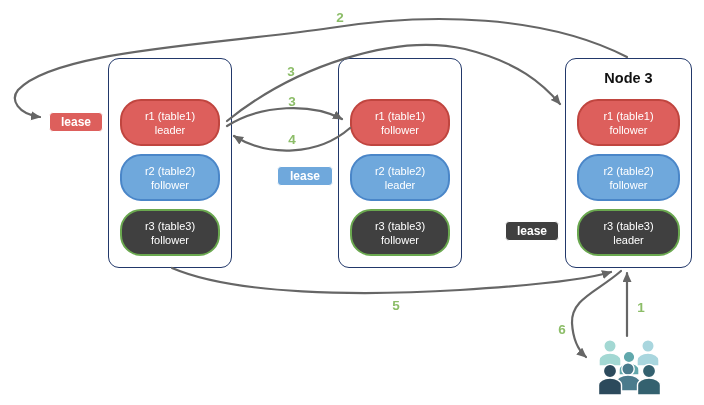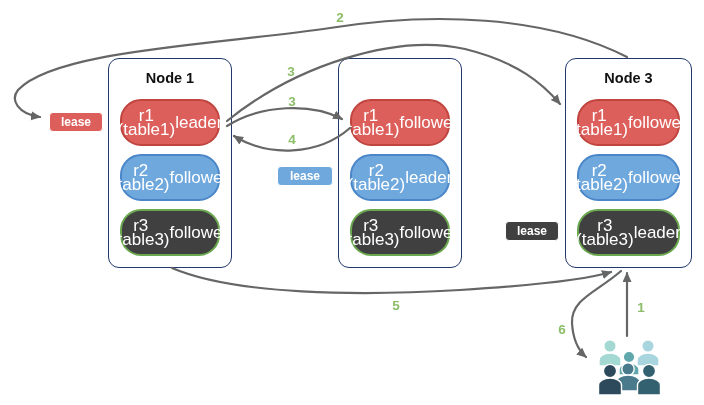--- a/index.html
+++ b/index.html
@@ -13,22 +13,22 @@
     border:1.6px solid #22386a;border-radius:11px;z-index:1;box-sizing:border-box;
   }
   .node1{left:108px;width:124px;}
   .node2{left:338px;width:124px;}
   .node3{left:565px;width:127px;}
   .node-title{
     margin-top:11px;text-align:center;font-size:14.5px;font-weight:700;color:#111;
   }
   .replica{
     position:absolute;left:11px;right:11px;height:47px;border-radius:21px;
-    border:2px solid;box-sizing:border-box;display:flex;flex-direction:row;
-    align-items:center;justify-content:center;color:#ffffff;font-size:17px;
+    border:2px solid;box-sizing:border-box;display:flex;flex-direction:column;
+    align-items:center;justify-content:center;color:#ffffff;font-size:11px;
     line-height:14px;text-align:center;
   }
   .pos-a{top:40px;} .pos-b{top:95px;} .pos-c{top:150px;}
   .box-red{background:#dd5f5c;border-color:#c0453f;}
   .box-blue{background:#6fa8dc;border-color:#4a86c8;}
   .box-green{background:#404040;border-color:#6aa84f;}
   
   .lease{
     position:absolute;height:20px;border-radius:4px;border:1.6px solid;
     display:flex;align-items:center;justify-content:center;color:#fff;
@@ -49,21 +49,20 @@
   .s3a{left:291px;top:71px;} .s3b{left:292px;top:101px;}
   .s4{left:292px;top:139px;} .s5{left:396px;top:305px;}
   .s6{left:562px;top:329px;}
 </style>
 </head>
 <body>
 
 <div class="canvas">
 
   <div class="node node1">
-    <div class="node-title">Node 1</div>
     <div class="replica pos-a box-red">
       <span>r1 (table1)</span>
       <span>leader</span>
     </div>
     <div class="replica pos-b box-blue">
       <span>r2 (table2)</span>
       <span>follower</span>
     </div>
     <div class="replica pos-c box-green">
       <span>r3 (table3)</span>

